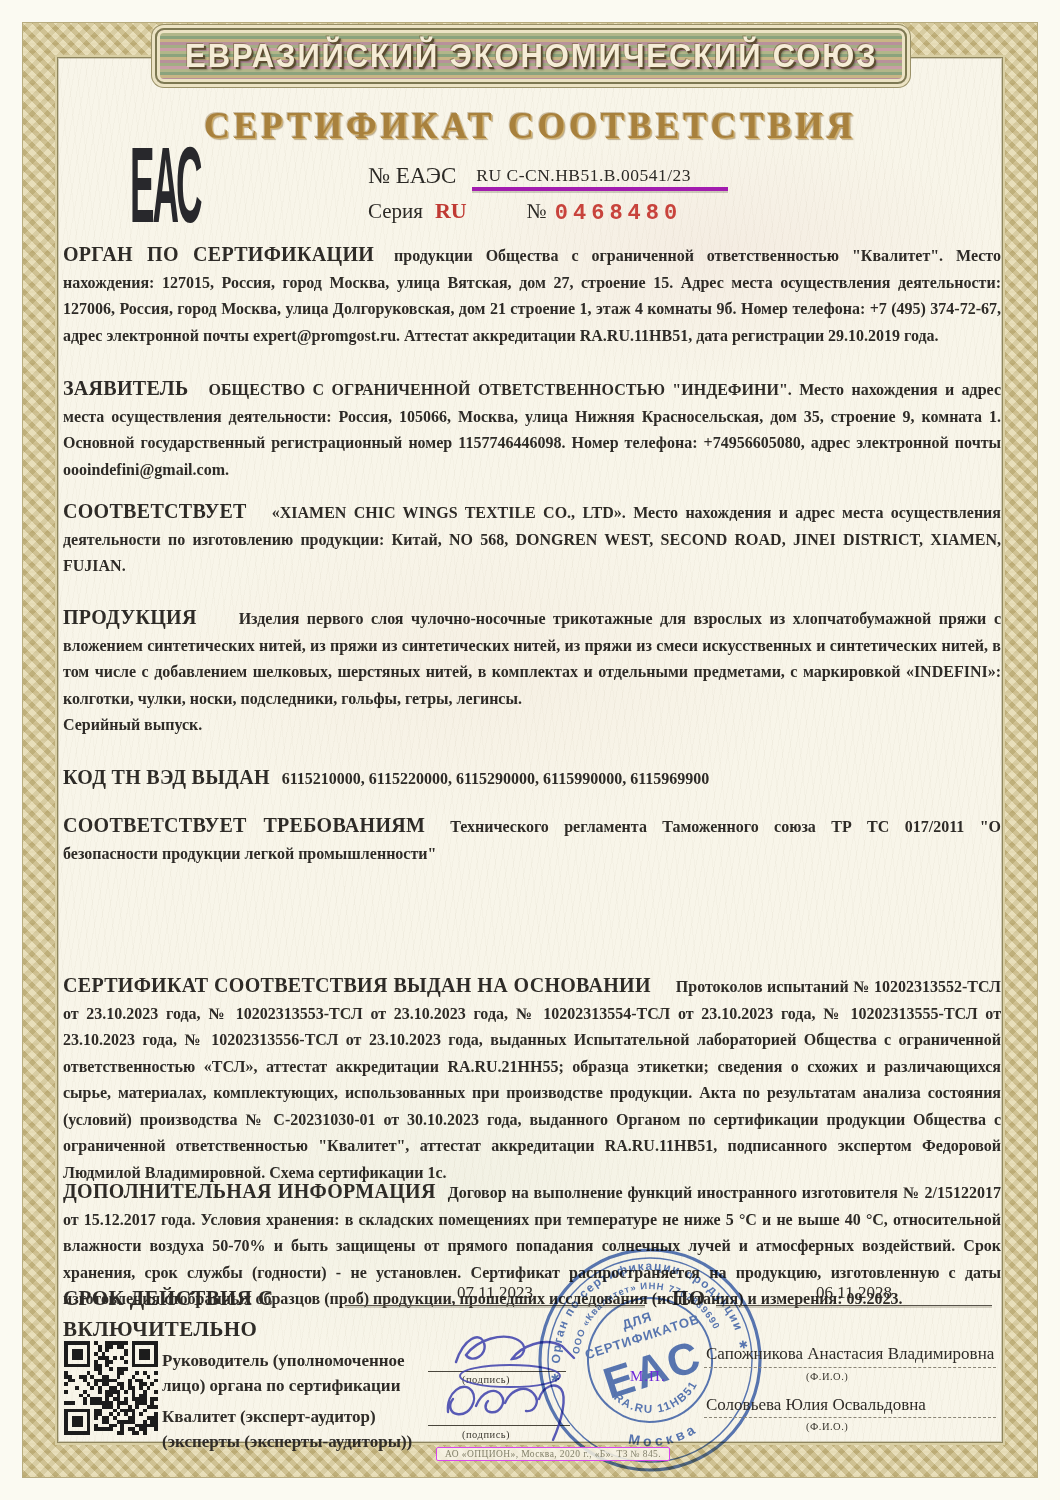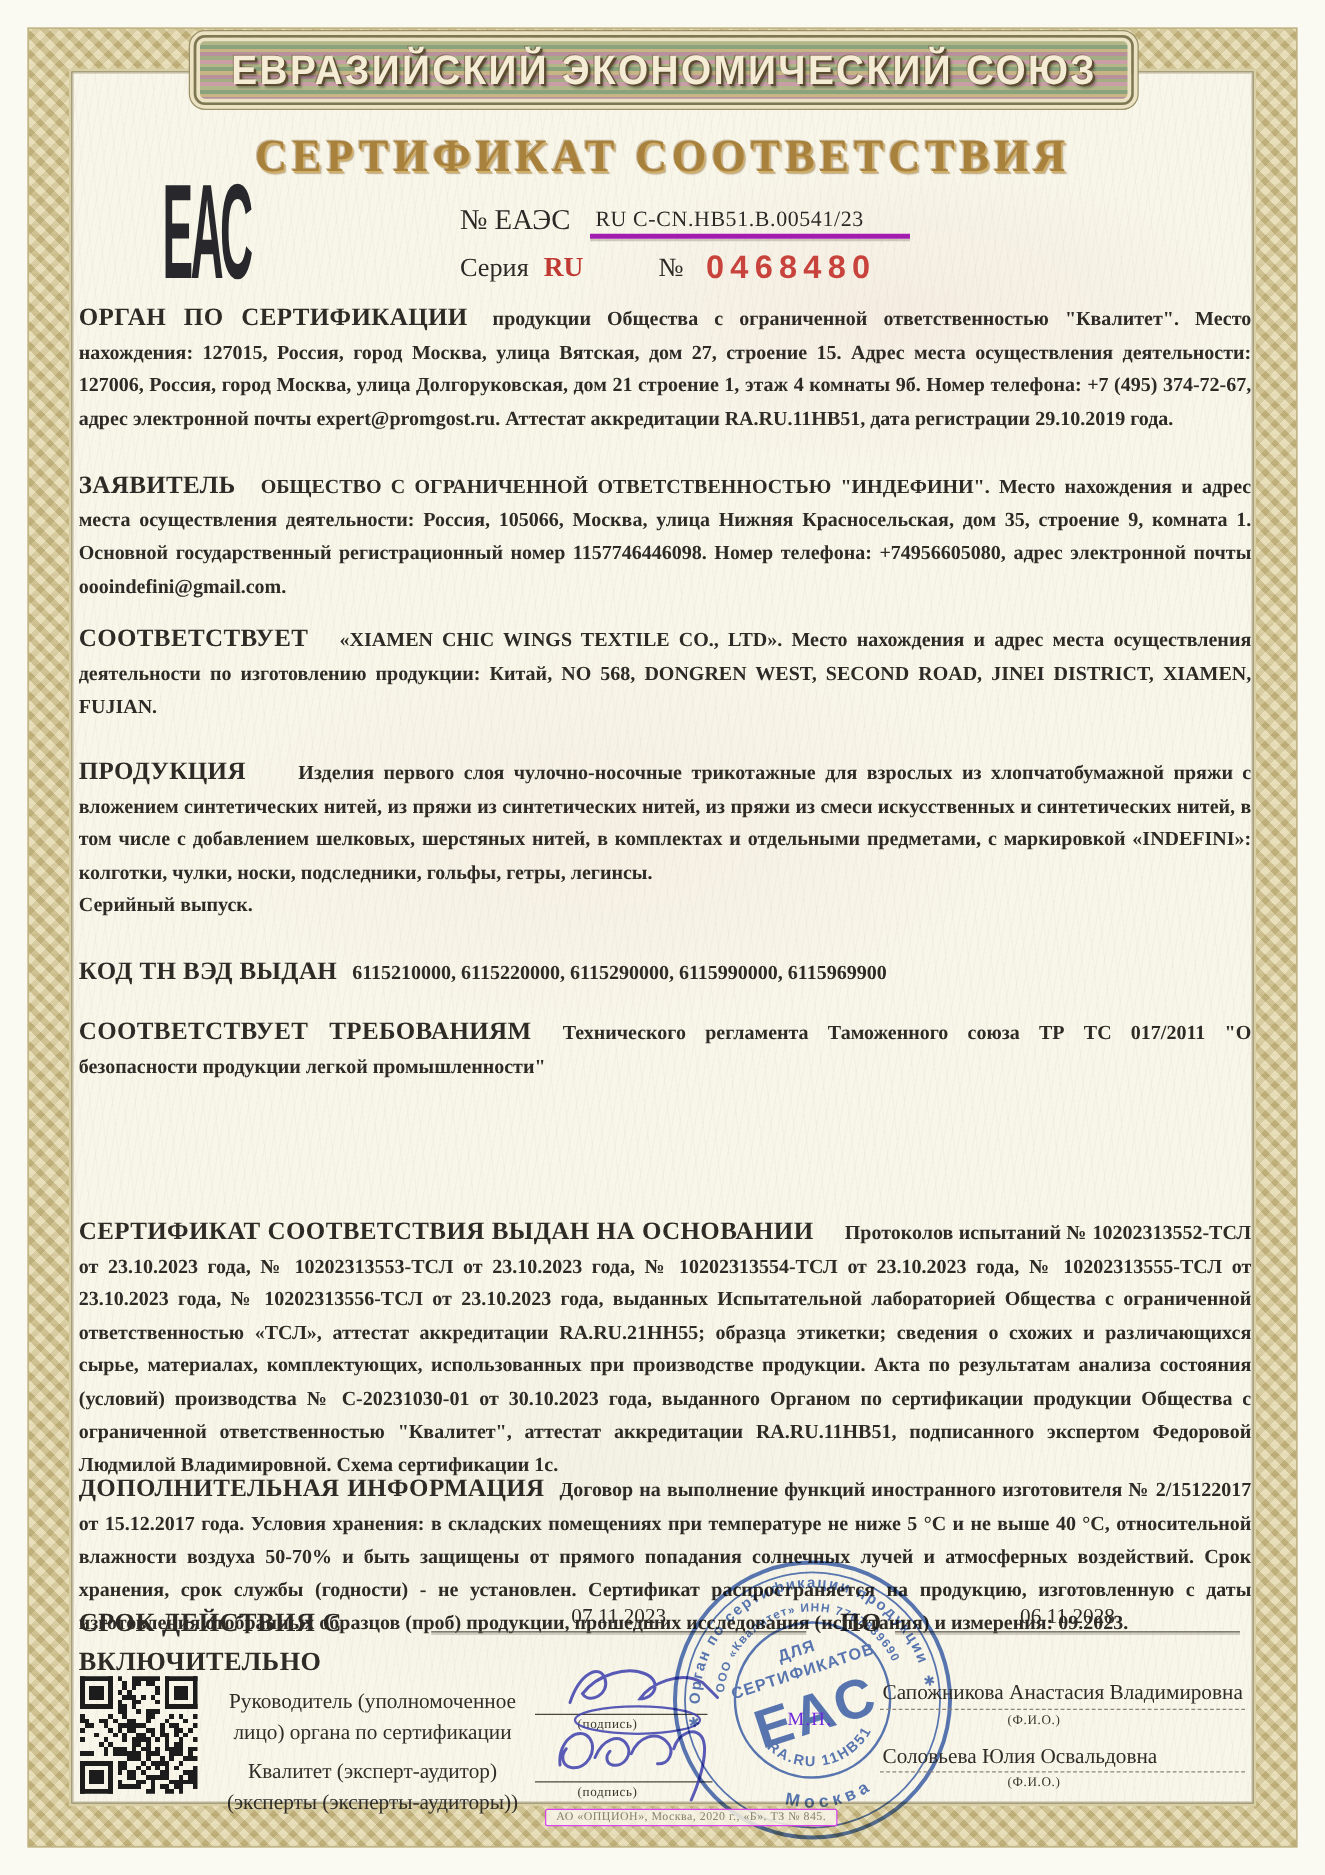--- a/index.html
+++ b/index.html
@@ -33,35 +33,35 @@
       transform:scaleX(.94);white-space:nowrap;text-shadow:2px 2px 0 #5c4c31,3px 3px 2px rgba(0,0,0,.3),-1px -1px 0 rgba(110,90,55,.55);}
   .cert-title{left:0;top:104px;width:100%;text-align:center;font-weight:bold;font-size:37px;letter-spacing:4px;color:#a8813d;
       font-family:"Liberation Serif",serif;transform:scaleX(.96);
       text-shadow:1px 1px 0 #cfae6a,2px 2px 1px rgba(122,90,40,.45),-1px -1px 0 rgba(122,90,40,.35);white-space:nowrap;}
   .numrow{left:368px;top:163px;font-size:23px;color:#2c2a26;}
   .numval{display:inline-block;margin-left:16px;font-size:17.5px;letter-spacing:.5px;min-width:248px;
       border-bottom:4px solid #a21caf;box-shadow:0 2px 0 rgba(110,104,84,.30);padding:0 4px 1px 4px;vertical-align:2px;}
   .seriesrow{left:368px;top:198px;font-size:21px;color:#2c2a26;}
   .series-code{color:#c03a33;font-weight:bold;margin-left:12px;font-size:22px;}
   .serial-sign{margin-left:60px;}
-  .serial-number{color:#c8433c;font-family:Liberation Sans, sans-serif;font-weight:bold;font-size:26px;letter-spacing:5px;margin-left:18px;vertical-align:-1px;}
+  .serial-number{color:#c8433c;font-family:Liberation Mono, monospace;font-weight:bold;font-size:22px;letter-spacing:5px;margin-left:8px;vertical-align:-1px;}
 
   
   .sec{left:63px;width:938px;font-size:16px;line-height:26.5px;color:#2e2b27;text-align:justify;font-weight:bold;}
   .sec b.h{font-size:20px;letter-spacing:.3px;white-space:nowrap;}
   .gap20{margin-right:20px;} .gap25{margin-right:25px;} .gap40{margin-right:42px;} .gap12{margin-right:12px;}
   .blockline{display:block;}
 
   
   .v-label{font-weight:bold;font-size:21px;color:#2e2b27;letter-spacing:.4px;}
   .dateline{display:inline-block;text-align:center;font-size:17px;border-bottom:1px solid #57534a;
       box-shadow:0 2px 0 rgba(110,104,84,.28);padding-bottom:2px;color:#2e2b27;}
 
   
-  .role{left:162px;width:272px;font-weight:normal;font-size:17px;line-height:25px;color:#2f2c28;text-align:center;}
+  .role{left:162px;width:272px;font-weight:bold;font-size:17px;line-height:25px;color:#2f2c28;text-align:left;}
   .sigline{border-bottom:1px solid #4a463c;height:0;}
   .smallcap{font-size:10.5px;letter-spacing:.5px;color:#3a372f;}
   .fioline{border-bottom:1px dashed #8a8576;height:0;}
   .name{font-size:17px;color:#2e2b27;white-space:nowrap;}
   .mp{font-weight:normal;font-size:15px;letter-spacing:1px;color:#6d28d9;}
   .stampwrap{left:533px;top:1243px;width:234px;height:234px;transform:rotate(-10deg);opacity:.85;mix-blend-mode:multiply;}
   .sig-svg{pointer-events:none;}
   .footer-imprint{left:436px;top:1447px;font-size:9.5px;color:#83816a;background:rgba(248,245,233,.85);
       border:1px solid #d946ef;border-radius:2px;padding:1px 8px;letter-spacing:.4px;font-family:Liberation Serif, serif;}
   .qr{left:64px;top:1341px;width:94px;height:94px;}

